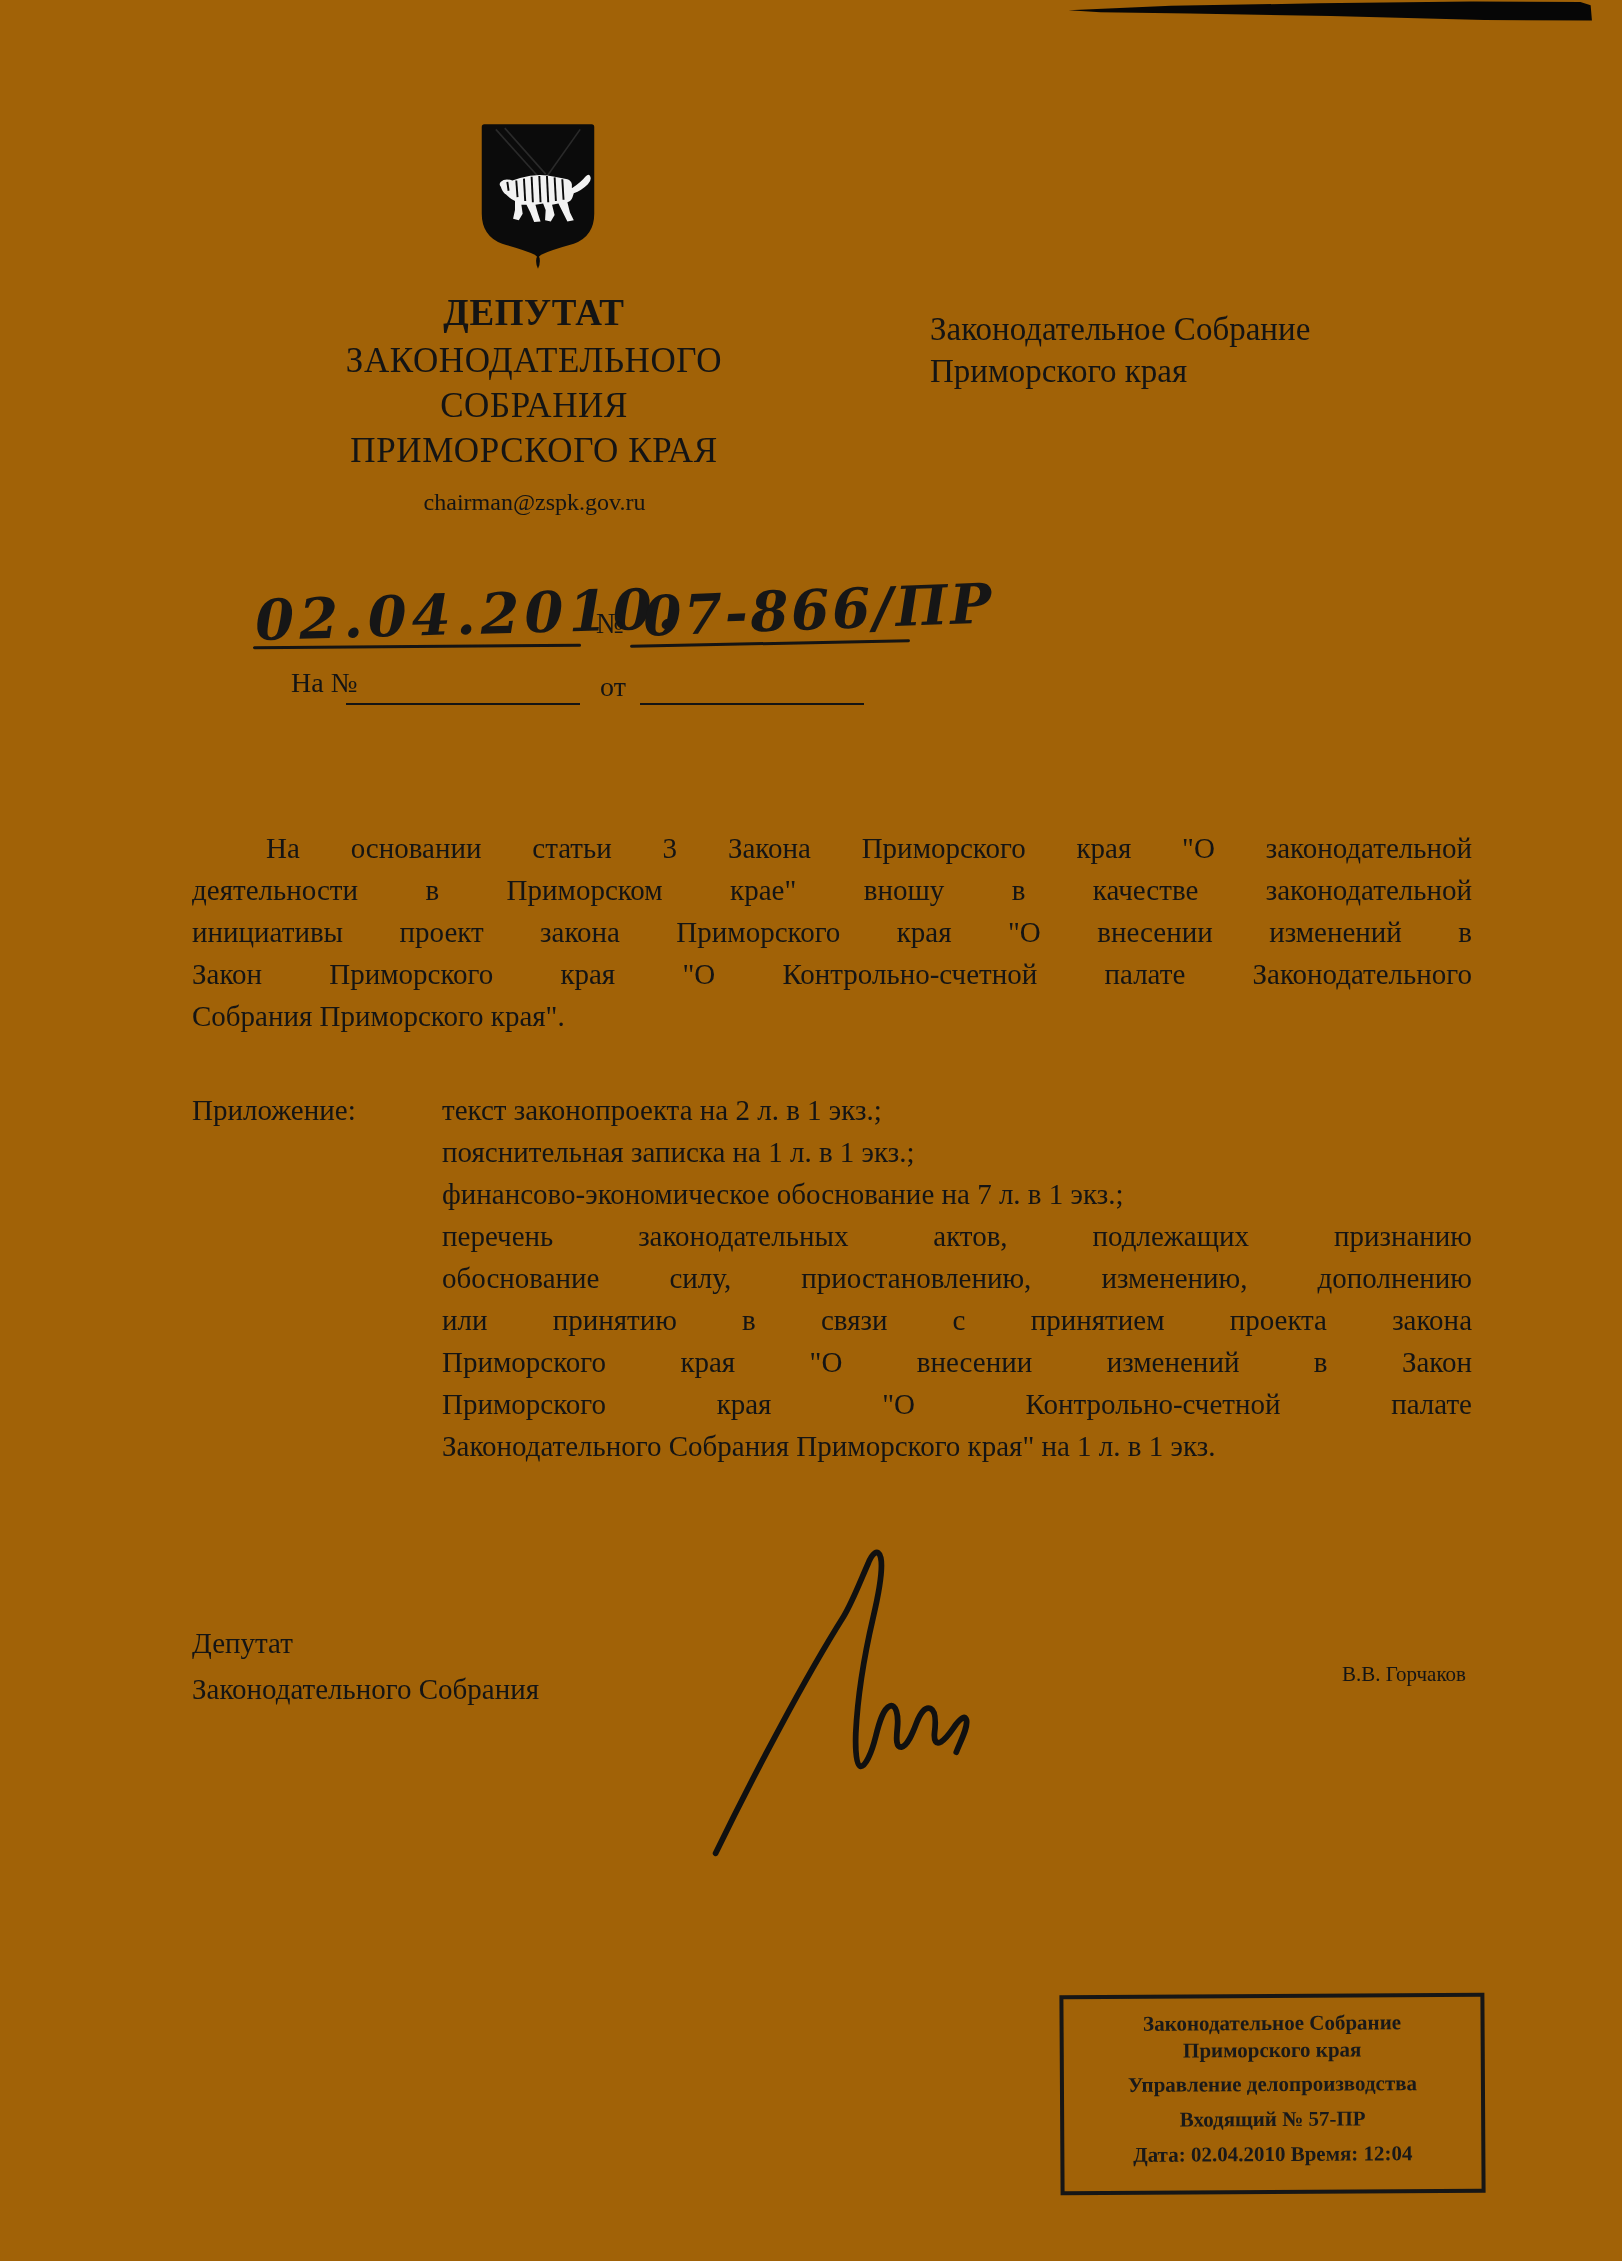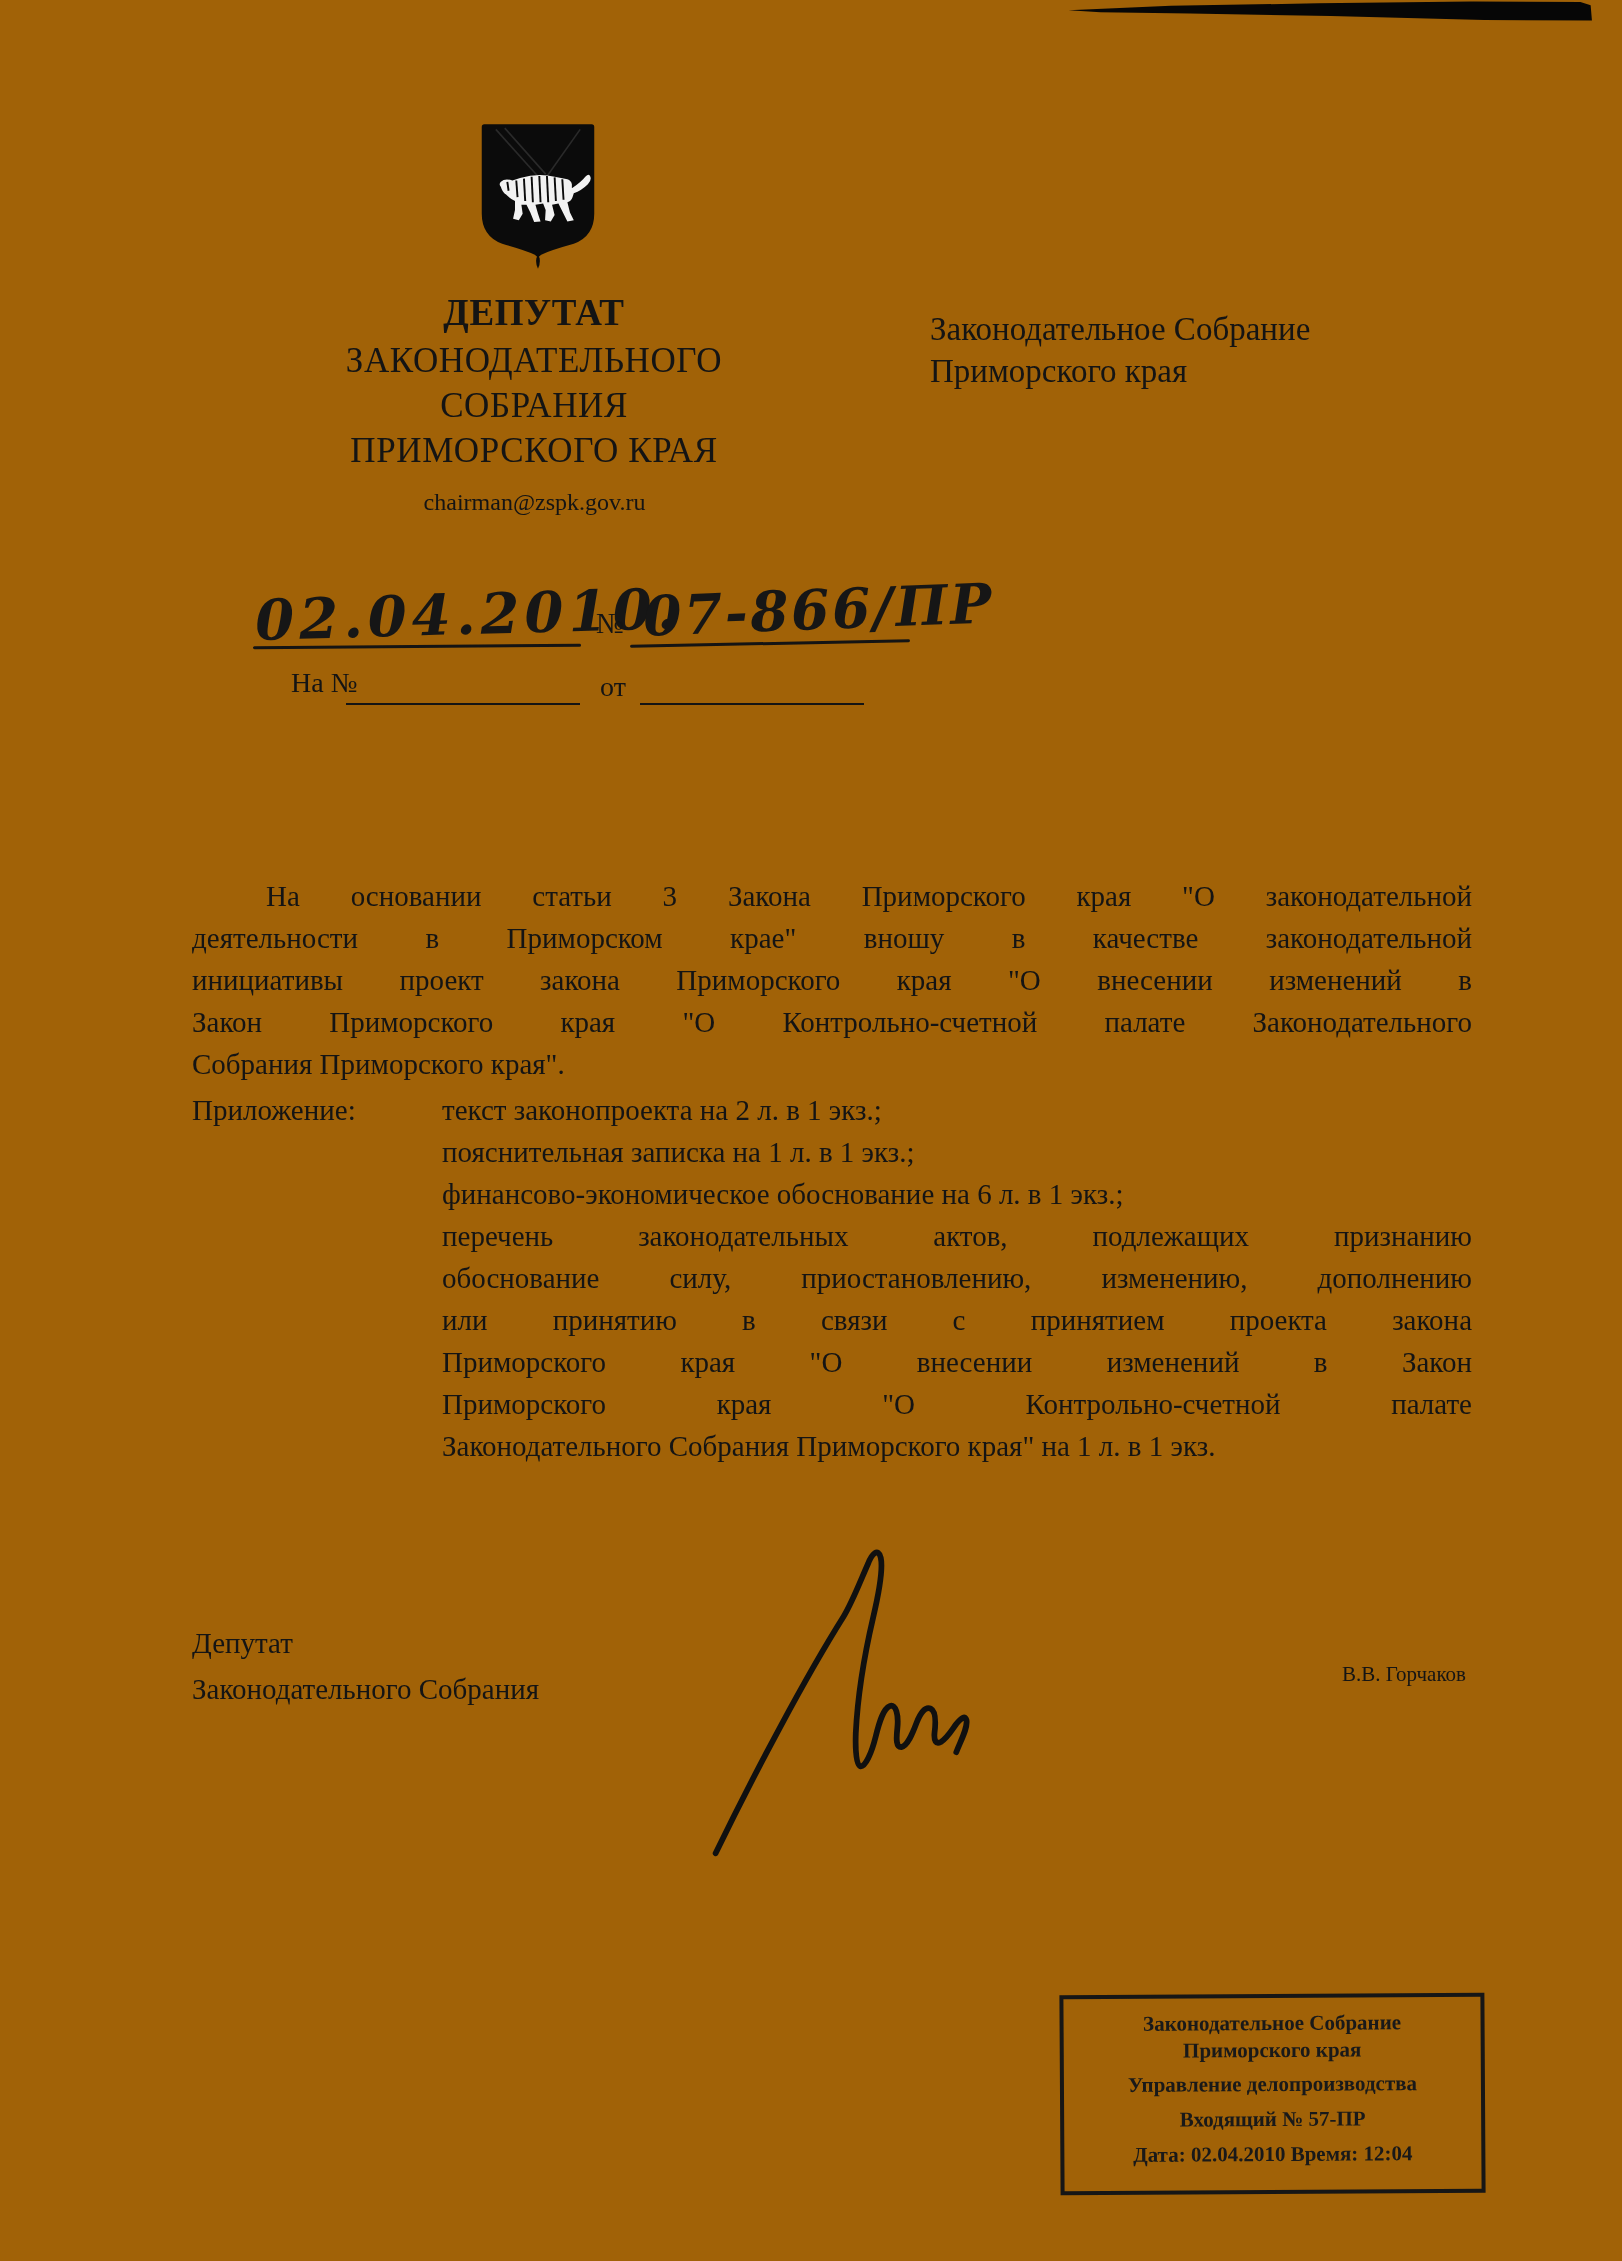--- a/index.html
+++ b/index.html
@@ -43,21 +43,21 @@
 
   .na-label{position:absolute;left:291px;top:667px;font-size:28px;}
   .ot-label{position:absolute;left:600px;top:671px;font-size:28px;}
   .bl{position:absolute;background:#141414;height:1.9px;}
   .bl-na{left:346px;top:703px;width:234px;}
   .bl-ot{left:640px;top:703px;width:224px;}
 
   
   .body-par{position:absolute;left:192px;top:827px;width:1280px;font-size:29px;line-height:42px;}
   .jline{text-align:justify;text-align-last:justify;}
-  .body-par .line.first{text-indent:74px;margin-top:48px;}
+  .body-par .line.first{text-indent:74px;}
   .body-par .line.last{text-align:left;text-align-last:left;}
 
   
   .attach{position:absolute;left:192px;top:1089px;width:1280px;font-size:29px;line-height:42px;}
   .attach-row{display:flex;}
   .attach-label{width:250px;flex:0 0 250px;}
   .attach-items{flex:1;}
   .attach .item4 .jline{text-align:justify;text-align-last:justify;}
   .attach .item4 .last{text-align:right;text-align-last:left;}
 
@@ -141,21 +141,21 @@
     <div class="line jline">Закон Приморского края "О Контрольно-счетной палате Законодательного</div>
     <div class="line last">Собрания Приморского края".</div>
   </div>
 
   <div class="attach">
     <div class="attach-row">
       <div class="attach-label">Приложение:</div>
       <div class="attach-items">
         <div>текст законопроекта на 2 л. в 1 экз.;</div>
         <div>пояснительная записка на 1 л. в 1 экз.;</div>
-        <div>финансово-экономическое обоснование на 6 л. в 1 экз.;</div>
+        <div>финансово-экономическое обоснование на 7 л. в 1 экз.;</div>
         <div class="item4">
           <div class="jline">перечень законодательных актов, подлежащих признанию</div>
           <div class="jline">обоснование силу, приостановлению, изменению, дополнению</div>
           <div class="jline">или принятию в связи с принятием проекта закона</div>
           <div class="jline">Приморского края "О внесении изменений в Закон</div>
           <div class="jline">Приморского края "О Контрольно-счетной палате</div>
           <div class="last">Законодательного Собрания Приморского края" на 1 л. в 1 экз.</div>
         </div>
       </div>
     </div>

